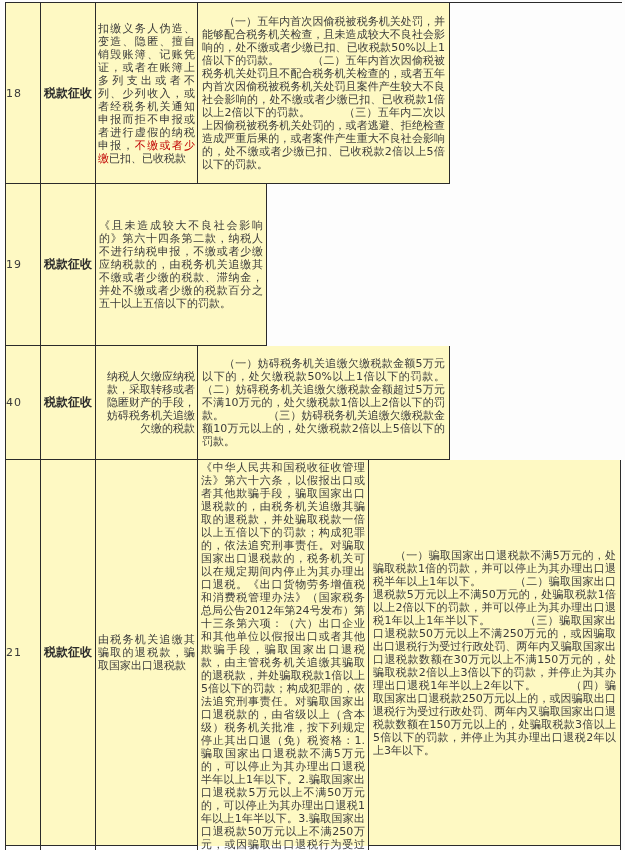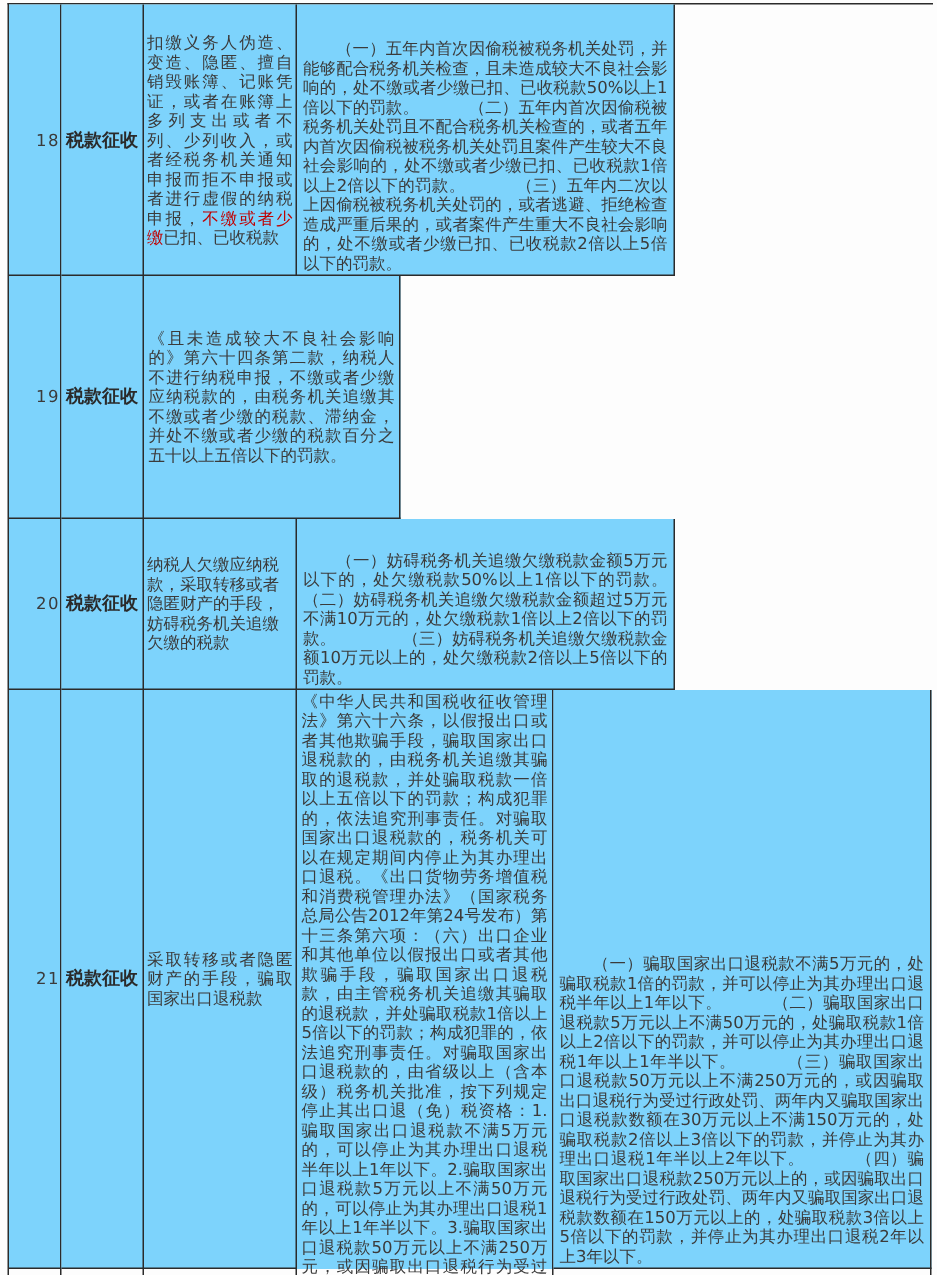--- a/index.html
+++ b/index.html
@@ -8,40 +8,40 @@
     background:#fdfdfd; font-family:"DejaVu Sans","Liberation Sans",sans-serif;
     color:#3b3b3b;
   }
   .tbl {
     position:absolute; left:5px; top:2px; width:616px;
     border-top:1px solid #2b2b2b; border-left:1px solid #2b2b2b;
   }
   .tr { display:flex; }
   .td {
     box-sizing:border-box; border-right:1px solid #2b2b2b; border-bottom:1px solid #2b2b2b;
-    display:flex; align-items:center; overflow:visible; background:#7dd3fc;
+    display:flex; align-items:center; overflow:visible; background:#fef9c3;
   }
   .c0 { width:35px;  justify-content:center; }
   .c1 { width:55px;  justify-content:center; }
   .c2 { width:102px; padding:1px 2px; }
   .c3 { width:171px; padding:1px 3px; }
-  .c4 { width:252px; padding:1px 4px;align-items:flex-end; }
+  .c4 { width:252px; padding:1px 4px; }
   .r18 { height:181px; }
   .r19 { height:162px; }
   .r20 { height:114px; }
   .r21 { height:386px; }
   .rx  { height:8px; }
   .rx .td { border-bottom:none; background:transparent; }
   .txt {
     width:100%; font-size:11px; line-height:13px;
     text-align:justify; word-break:break-all;
   }
-  .num { font-size:11px; text-align:right; letter-spacing:1px; }
+  .num { font-size:11px; text-align:left; letter-spacing:1px; }
   .cat { font-size:12px; font-weight:bold; text-align:center; color:#2a2a2a; }
-  .center { text-align:left; }
+  .center { text-align:right; }
   .penalty { text-indent:2em; }
   .red { color:#c00000; }
   
   .r21 .c3 { align-items:flex-start; border-bottom:none; }
 </style>
 </head>
 <body>
 
 <div class="page">
   <div class="tbl">
@@ -68,42 +68,42 @@
       <div class="td c1">
         <div class="txt cat">税款征收</div>
       </div>
       <div class="td c3">
         <div class="txt">《且未造成较大不良社会影响的》第六十四条第二款，纳税人不进行纳税申报，不缴或者少缴应纳税款的，由税务机关追缴其不缴或者少缴的税款、滞纳金，并处不缴或者少缴的税款百分之五十以上五倍以下的罚款。</div>
       </div>
     </div>
 
     <div class="tr r20">
       <div class="td c0">
-        <div class="txt num">20</div>
+        <div class="txt num">40</div>
       </div>
       <div class="td c1">
         <div class="txt cat">税款征收</div>
       </div>
       <div class="td c2">
         <div class="txt center">纳税人欠缴应纳税款，采取转移或者隐匿财产的手段，妨碍税务机关追缴欠缴的税款</div>
       </div>
       <div class="td c4">
         <div class="txt penalty">（一）妨碍税务机关追缴欠缴税款金额5万元以下的，处欠缴税款50%以上1倍以下的罚款。　　　　（二）妨碍税务机关追缴欠缴税款金额超过5万元不满10万元的，处欠缴税款1倍以上2倍以下的罚款。　　　　（三）妨碍税务机关追缴欠缴税款金额10万元以上的，处欠缴税款2倍以上5倍以下的罚款。</div>
       </div>
     </div>
 
     <div class="tr r21">
       <div class="td c0">
         <div class="txt num">21</div>
       </div>
       <div class="td c1">
         <div class="txt cat">税款征收</div>
       </div>
       <div class="td c2">
-        <div class="txt">采取转移或者隐匿财产的手段，骗取国家出口退税款</div>
+        <div class="txt">由税务机关追缴其骗取的退税款，骗取国家出口退税款</div>
       </div>
       <div class="td c3">
         <div class="txt">《中华人民共和国税收征收管理法》第六十六条，以假报出口或者其他欺骗手段，骗取国家出口退税款的，由税务机关追缴其骗取的退税款，并处骗取税款一倍以上五倍以下的罚款；构成犯罪的，依法追究刑事责任。对骗取国家出口退税款的，税务机关可以在规定期间内停止为其办理出口退税。《出口货物劳务增值税和消费税管理办法》（国家税务总局公告2012年第24号发布）第十三条第六项：（六）出口企业和其他单位以假报出口或者其他欺骗手段，骗取国家出口退税款，由主管税务机关追缴其骗取的退税款，并处骗取税款1倍以上5倍以下的罚款；构成犯罪的，依法追究刑事责任。对骗取国家出口退税款的，由省级以上（含本级）税务机关批准，按下列规定停止其出口退（免）税资格：1.骗取国家出口退税款不满5万元的，可以停止为其办理出口退税半年以上1年以下。2.骗取国家出口退税款5万元以上不满50万元的，可以停止为其办理出口退税1年以上1年半以下。3.骗取国家出口退税款50万元以上不满250万元，或因骗取出口退税行为受过行政处罚、2年内又骗取国家出口退税款数额在30万元以上不满150万元的，可以停止为其办理出口退税1年半以上2年以下。</div>
       </div>
       <div class="td c4">
         <div class="txt penalty">（一）骗取国家出口退税款不满5万元的，处骗取税款1倍的罚款，并可以停止为其办理出口退税半年以上1年以下。　　　（二）骗取国家出口退税款5万元以上不满50万元的，处骗取税款1倍以上2倍以下的罚款，并可以停止为其办理出口退税1年以上1年半以下。　　　（三）骗取国家出口退税款50万元以上不满250万元的，或因骗取出口退税行为受过行政处罚、两年内又骗取国家出口退税款数额在30万元以上不满150万元的，处骗取税款2倍以上3倍以下的罚款，并停止为其办理出口退税1年半以上2年以下。　　　（四）骗取国家出口退税款250万元以上的，或因骗取出口退税行为受过行政处罚、两年内又骗取国家出口退税款数额在150万元以上的，处骗取税款3倍以上5倍以下的罚款，并停止为其办理出口退税2年以上3年以下。</div>
       </div>
     </div>
 
     <div class="tr rx">

